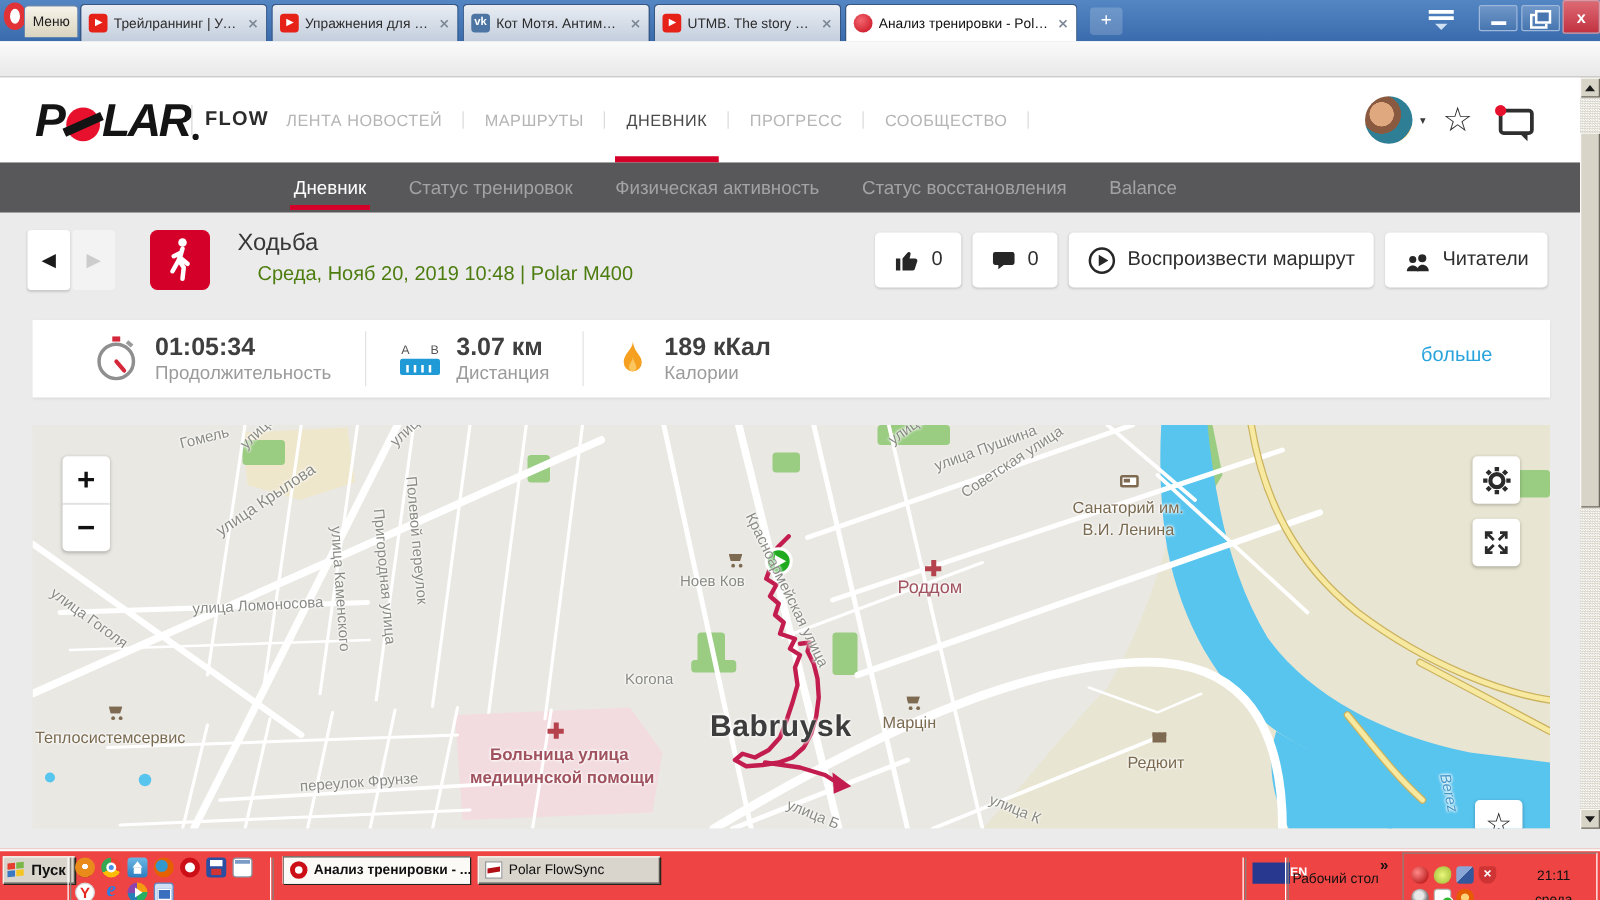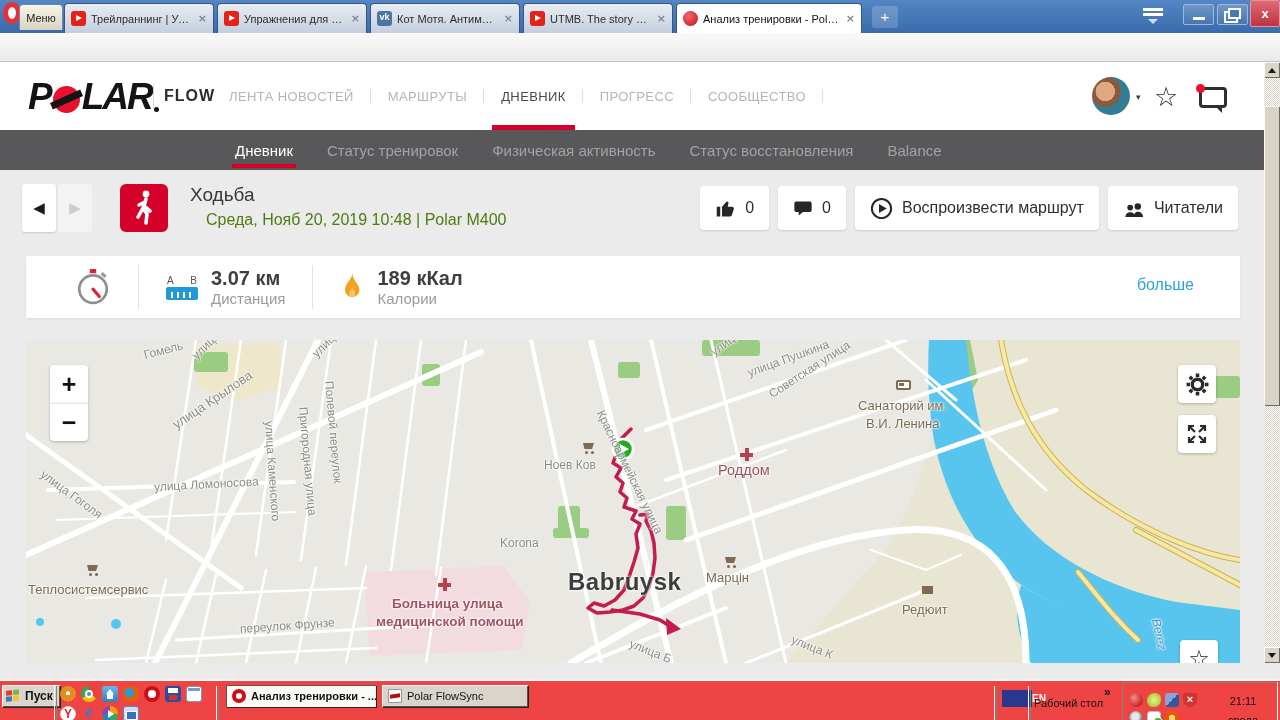--- a/index.html
+++ b/index.html
@@ -350,20 +350,24 @@
   </div>
 
   <div class="stats">
     <div class="stat">
       <svg width="36" height="36" viewBox="0 0 34 34">
         <rect x="14" y="0" width="6" height="4" fill="#d6263a"></rect>
         <rect x="25" y="4" width="5" height="3" fill="#9a9a9a" transform="rotate(40 27 5)"></rect>
         <circle cx="17" cy="19" r="13" fill="#fff" stroke="#8f8f8f" stroke-width="2.6"></circle>
         <line x1="17" y1="19" x2="23" y2="26" stroke="#d6263a" stroke-width="3" stroke-linecap="round"></line>
       </svg>
+      <div class="stat-text">
+          <span class="stat-value">01:05:34</span>
+          <span class="stat-label">Продолжительность</span>
+        </div>
     </div>
     <div class="stat">
       <div class="dist-icon">
           <div class="dist-ab"></div>
           <div class="dist-ruler"></div>
         </div>
       <div class="stat-text">
           <span class="stat-value">3.07 км</span>
           <span class="stat-label">Дистанция</span>
         </div>

